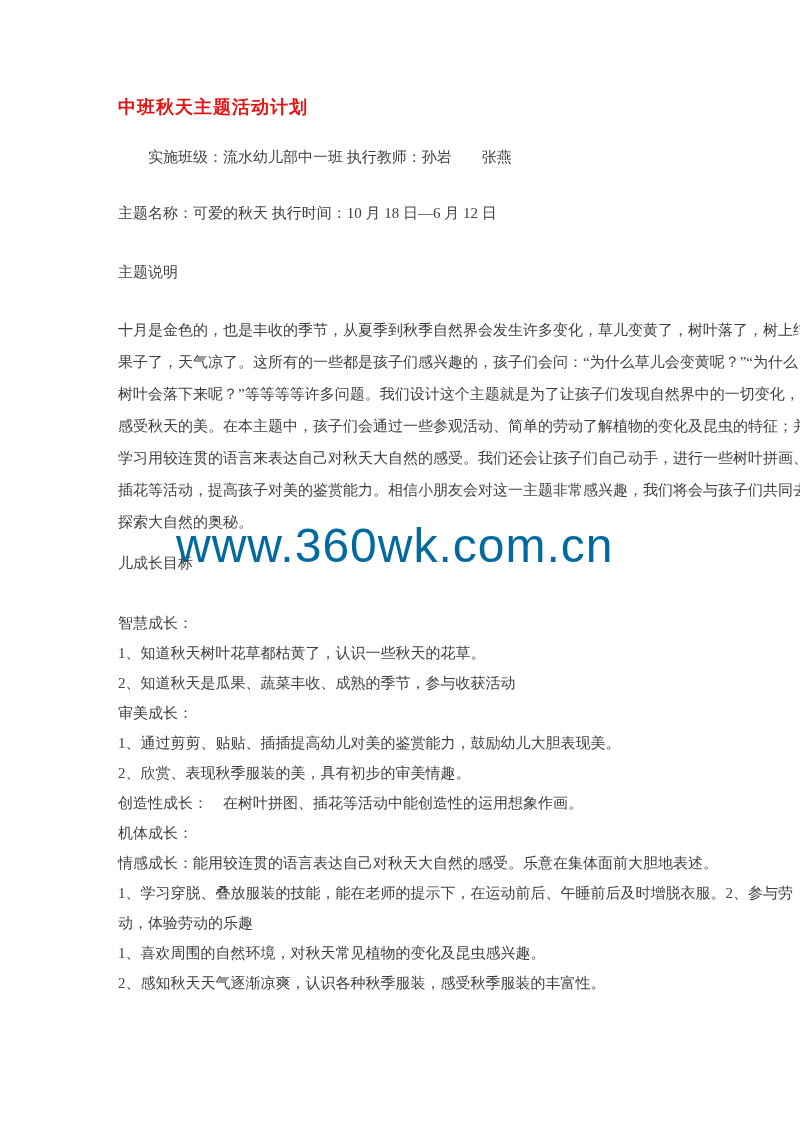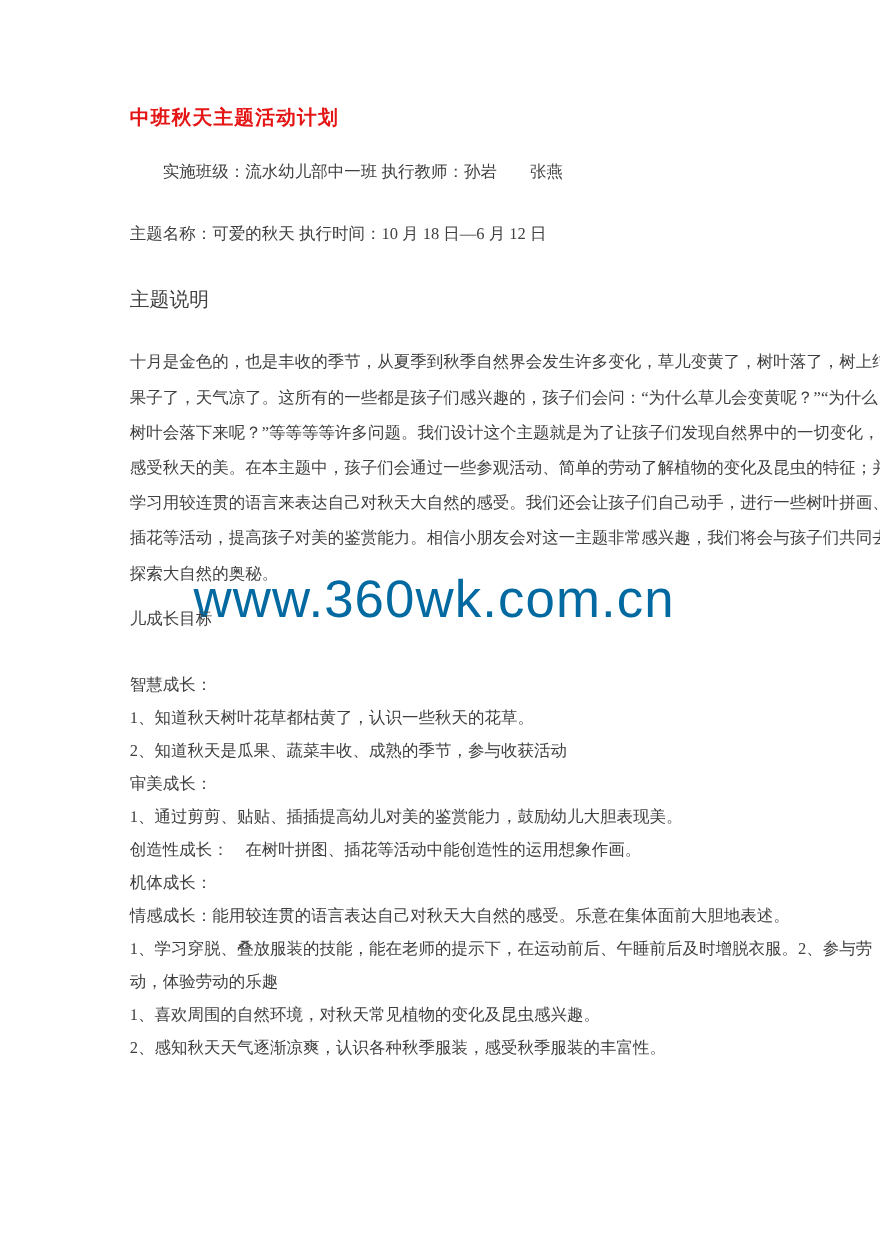--- a/index.html
+++ b/index.html
@@ -37,21 +37,21 @@
     left: 118px;
     top: 203px;
     font-size: 15px;
     line-height: 20px;
     white-space: nowrap;
   }
   .desc-heading {
     position: absolute;
     left: 118px;
     top: 262px;
-    font-size: 18px;
+    font-size: 15px;
     line-height: 20px;
     white-space: nowrap;
   }
   .desc-paragraph {
     position: absolute;
     left: 118px;
     top: 314px;
     width: 578px;
     font-size: 15px;
     z-index: 2;
@@ -121,20 +121,21 @@
   <div class="watermark">www.360wk.com.cn</div>
 
   <div class="growth-heading">儿成长目标</div>
 
   <div class="goals">
     <div class="text-line">智慧成长：</div>
     <div class="text-line">1、知道秋天树叶花草都枯黄了，认识一些秋天的花草。</div>
     <div class="text-line">2、知道秋天是瓜果、蔬菜丰收、成熟的季节，参与收获活动</div>
     <div class="text-line">审美成长：</div>
     <div class="text-line">1、通过剪剪、贴贴、插插提高幼儿对美的鉴赏能力，鼓励幼儿大胆表现美。</div>
+    <div class="text-line">2、欣赏、表现秋季服装的美，具有初步的审美情趣。</div>
     <div class="text-line">创造性成长：　在树叶拼图、插花等活动中能创造性的运用想象作画。</div>
     <div class="text-line">机体成长：</div>
     <div class="text-line">情感成长：能用较连贯的语言表达自己对秋天大自然的感受。乐意在集体面前大胆地表述。</div>
     <div class="text-line">1、学习穿脱、叠放服装的技能，能在老师的提示下，在运动前后、午睡前后及时增脱衣服。2、参与劳</div>
     <div class="text-line">动，体验劳动的乐趣</div>
     <div class="text-line">1、喜欢周围的自然环境，对秋天常见植物的变化及昆虫感兴趣。</div>
     <div class="text-line">2、感知秋天天气逐渐凉爽，认识各种秋季服装，感受秋季服装的丰富性。</div>
   </div>
 
 </div>

